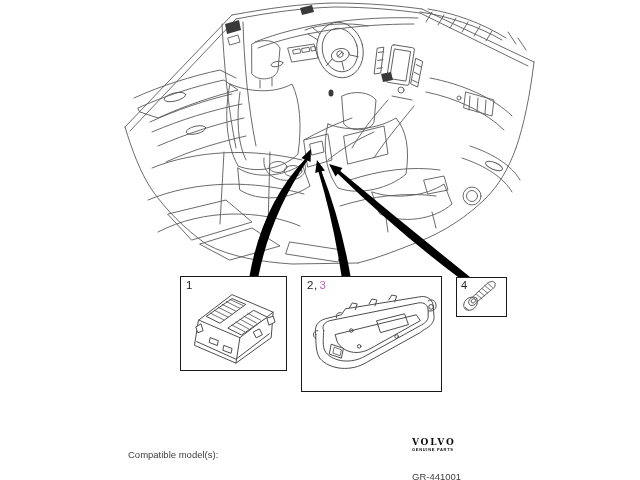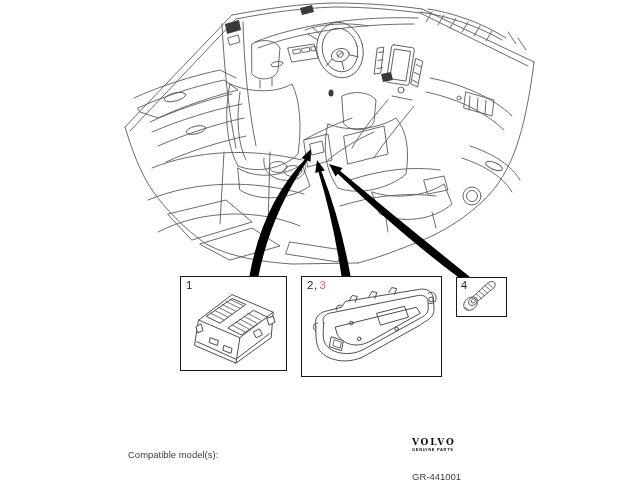--- a/index.html
+++ b/index.html
@@ -182,21 +182,21 @@
         <path d="M88,42 l6,-2 l2,6 l-6,3 Z"></path>
         <path d="M74,56 l6,-3 l3,6 l-6,3 Z"></path>
         <path d="M20,48 l-5,3 l2,6 l5,-2 Z"></path>
         <path d="M30,62 l8,3 l-1,5 l-8,-3 Z" fill="none"></path>
         <path d="M44,70 l8,3 l-1,5 l-8,-3 Z" fill="none"></path>
         <path d="M16,66 L56,84 L90,58" fill="none"></path>
       </g>
     </svg>
   </div>
 
-  <div class="part-box" style="left:301px;top:276px;width:141px;height:101px;">
+  <div class="part-box" style="left:301px;top:276px;width:141px;height:116px;">
     <span class="part-label"><span>2,</span><span class="accent">3</span></span>
     <svg class="part-art" viewBox="0 0 141 95">
       <g stroke="#4a4a4a" fill="#fff" stroke-width="1" stroke-linejoin="round" stroke-linecap="round">
         <path d="M14,48 C12,40 16,34 24,32 L40,28 L44,22 L118,10 C126,8 132,12 133,18 L134,30 C134,36 130,40 124,43 L120,46 L66,76 C50,86 28,84 18,72 C14,66 14,56 14,48 Z"></path>
         <path d="M22,44 C20,40 22,36 28,34 L118,16 C124,15 128,18 128,24 L128,30 C128,34 124,37 120,39 L64,70 C50,78 32,76 24,66 C20,60 22,50 22,44 Z" fill="none"></path>
         <path d="M34,48 L116,28 L120,34 L70,62 C56,70 42,66 36,56 Z" fill="none"></path>
         <path d="M76,34 L104,27 L108,38 L80,46 Z" fill="none"></path>
         <path d="M30,58 l12,4 l-2,10 l-12,-4 Z"></path>
         <path d="M33,61 l7,2.5 l-1.3,6 l-7,-2.5 Z" fill="none" stroke-width="0.8"></path>
         <path d="M48,21 l3,-5 l5,1 l-2,6" fill="none"></path>

